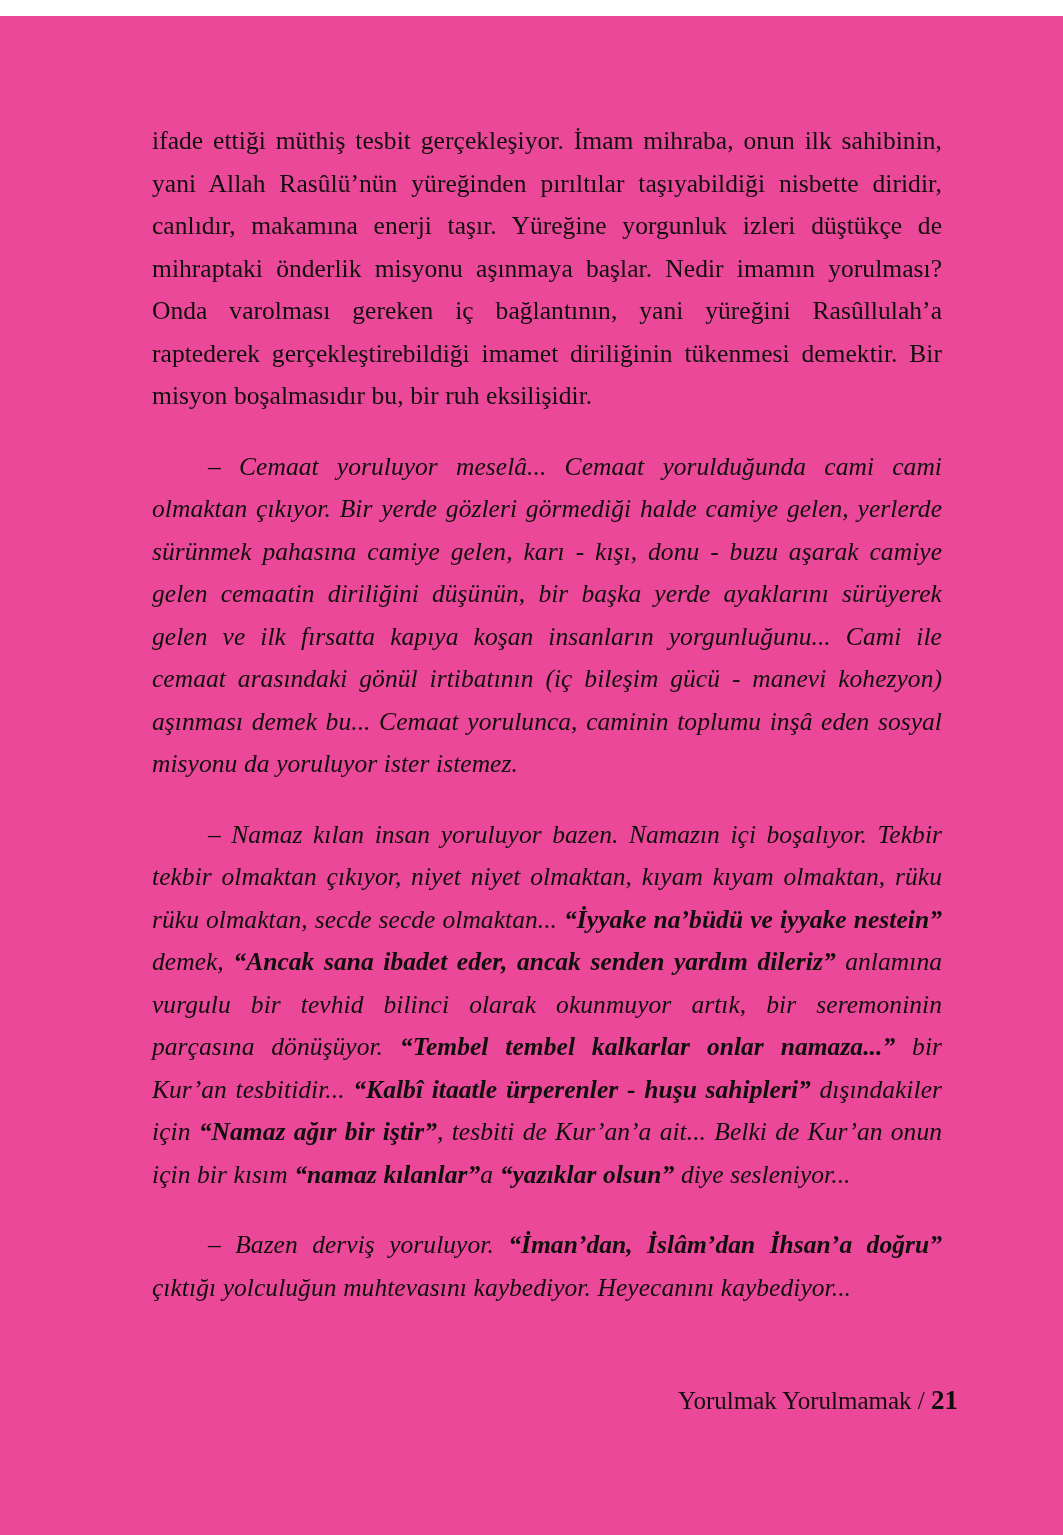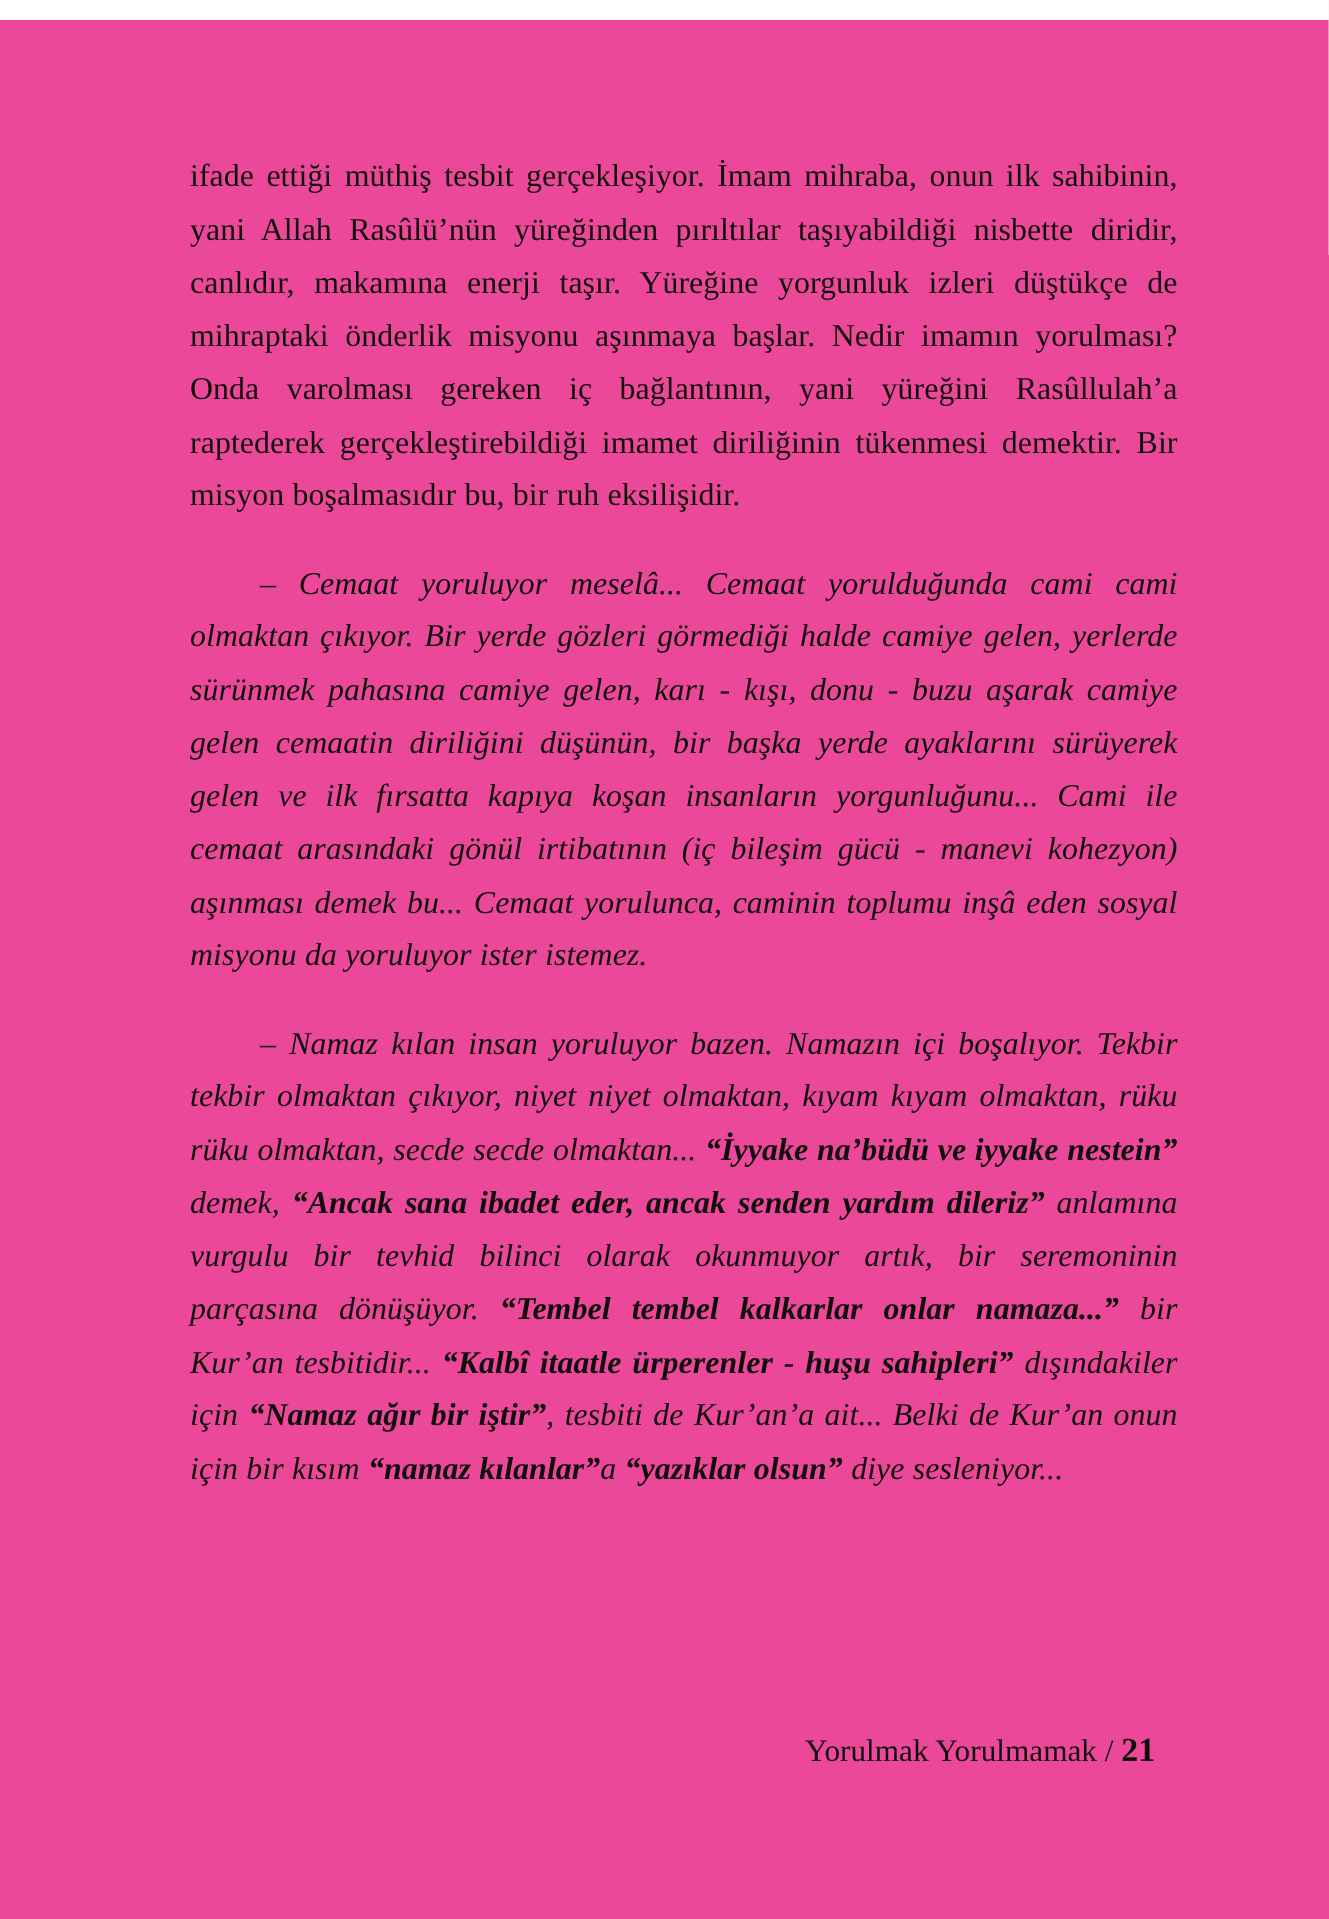--- a/index.html
+++ b/index.html
@@ -39,21 +39,21 @@
   p.body.indent {
     text-indent: 56px;
     margin-top: 28px;
     font-style: italic;
   }
   b, strong {
     font-weight: bold;
   }
   .footer {
     position: absolute;
-    left: 134px;
+    left: 168px;
     top: 1368px;
     width: 790px;
     text-align: right;
     font-size: 25px;
     line-height: 32px;
     font-family: "Liberation Serif", serif;
     color: #100f0d;
   }
   .footer .pagenum {
     font-weight: bold;
@@ -65,19 +65,20 @@
 </style>
 </head>
 <body>
 
 <div class="page">
 
   <div class="content">
     <p class="body first"><span>ifade ettiği müthiş tesbit gerçekleşiyor. İmam mihraba, onun ilk sahibinin, yani Allah Rasûlü’nün yüreğinden pırıltılar taşıyabildiği nisbette diridir, canlıdır, makamına enerji taşır. Yüreğine yorgunluk izleri düştükçe de mihraptaki önderlik misyonu aşınmaya başlar. Nedir imamın yorulması? Onda varolması gereken iç bağlantının, yani yüreğini Rasûllulah’a raptederek gerçekleştirebildiği imamet diriliğinin tükenmesi demektir. Bir misyon boşalmasıdır bu, bir ruh eksilişidir.</span></p>
     <p class="body indent"><span>– Cemaat yoruluyor meselâ... Cemaat yorulduğunda cami cami olmaktan çıkıyor. Bir yerde gözleri görmediği halde camiye gelen, yerlerde sürünmek pahasına camiye gelen, karı - kışı, donu - buzu aşarak camiye gelen cemaatin diriliğini düşünün, bir başka yerde ayaklarını sürüyerek gelen ve ilk fırsatta kapıya koşan insanların yorgunluğunu... Cami ile cemaat arasındaki gönül irtibatının (iç bileşim gücü - manevi kohezyon) aşınması demek bu... Cemaat yorulunca, caminin toplumu inşâ eden sosyal misyonu da yoruluyor ister istemez.</span></p>
     <p class="body indent"><span>– Namaz kılan insan yoruluyor bazen. Namazın içi boşalıyor. Tekbir tekbir olmaktan çıkıyor, niyet niyet olmaktan, kıyam kıyam olmaktan, rüku rüku olmaktan, secde secde olmaktan... </span><b>“İyyake na’büdü ve iyyake nestein”</b><span> demek, </span><b>“Ancak sana ibadet eder, ancak senden yardım dileriz”</b><span> anlamına vurgulu bir tevhid bilinci olarak okunmuyor artık, bir seremoninin parçasına dönüşüyor. </span><b>“Tembel tembel kalkarlar onlar namaza...”</b><span> bir Kur’an tesbitidir... </span><b>“Kalbî itaatle ürperenler - huşu sahipleri”</b><span> dışındakiler için </span><b>“Namaz ağır bir iştir”</b><span>, tesbiti de Kur’an’a ait... Belki de Kur’an onun için bir kısım </span><b>“namaz kılanlar”</b><span>a </span><b>“yazıklar olsun”</b><span> diye sesleniyor...</span></p>
+    <p class="body indent"><span>– Bazen derviş yoruluyor. </span><b>“İman’dan, İslâm’dan İhsan’a doğru”</b><span> çıktığı yolculuğun muhtevasını kaybediyor. Heyecanını kaybediyor...</span></p>
   </div>
 
   <div class="footer">
     <span>Yorulmak Yorulmamak</span><span class="sep"> / </span><span class="pagenum">21</span>
   </div>
 
 </div>
 
 </body></html>

